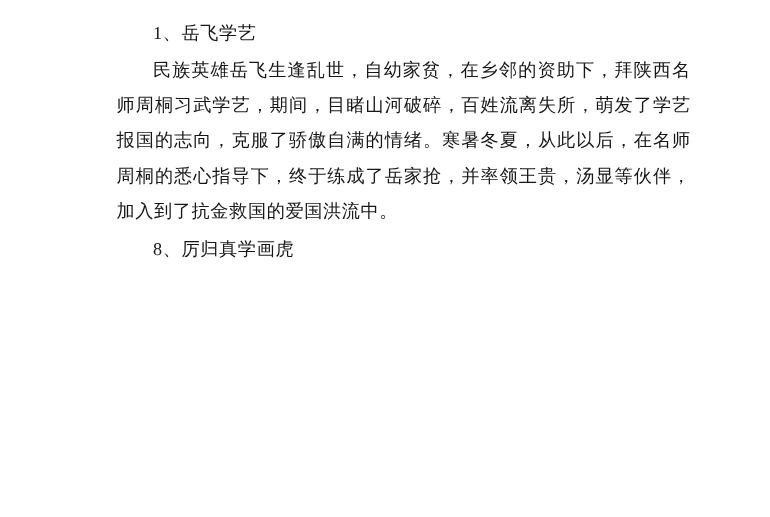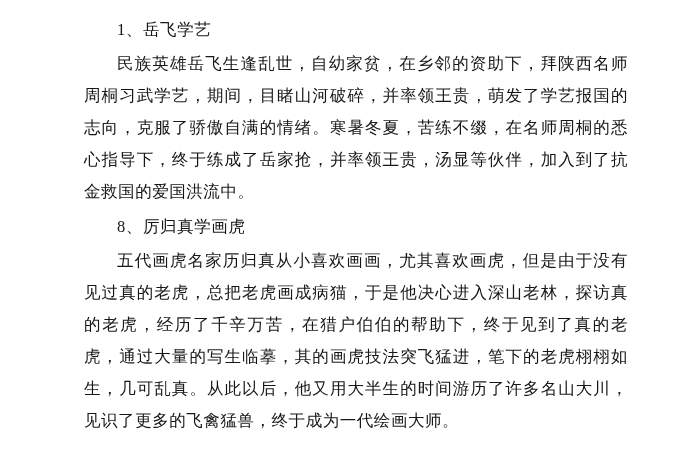--- a/index.html
+++ b/index.html
@@ -11,21 +11,21 @@
     height: 470px;
     background: #ffffff;
     font-family: "Liberation Serif", "DejaVu Serif", serif;
     color: #1a1a1a;
     overflow: hidden;
   }
   .page {
     width: 700px;
     height: 374px;
     box-sizing: border-box;
-    padding: 14px 72px 0 84px;
+    padding: 14px 72px 0 106px;
     background: #ffffff;
   }
   .doc-body {
     width: 100%;
   }
   .heading {
     font-size: 16.5px;
     line-height: 32px;
     margin: 0 0 2px 0;
     text-indent: 33px;
@@ -51,24 +51,23 @@
   }
 </style>
 </head>
 <body>
 
 <div class="page">
   <div class="doc-body">
 
     <div class="section">
       <p class="heading">1、岳飞学艺</p>
-      <p class="para">民族英雄岳飞生逢乱世，自幼家贫，在乡邻的资助下，拜陕西名师周桐习武学艺，期间，目睹山河破碎，并率领王贵，萌发了学艺报国的志向，克服了骄傲自满的情绪。寒暑冬夏，苦练不缀，在名师周桐的悉心指导下，终于练成了岳家抢，并率领王贵，汤显等伙伴，加入到了抗金救国的爱国洪流中。</p>
+      <p class="para">民族英雄岳飞生逢乱世，自幼家贫，在乡邻的资助下，拜陕西名师周桐习武学艺，期间，目睹山河破碎，百姓流离失所，萌发了学艺报国的志向，克服了骄傲自满的情绪。寒暑冬夏，从此以后，在名师周桐的悉心指导下，终于练成了岳家抢，并率领王贵，汤显等伙伴，加入到了抗金救国的爱国洪流中。</p>
     </div>
 
     <div class="block-gap"></div>
 
     <div class="section">
       <p class="heading">8、厉归真学画虎</p>
-      <p class="para">五代画虎名家历归真从小喜欢画画，尤其喜欢画虎，但是由于没有见过真的老虎，总把老虎画成病猫，于是他决心进入深山老林，探访真的老虎，经历了千辛万苦，在猎户伯伯的帮助下，终于见到了真的老虎，通过大量的写生临摹，其的画虎技法突飞猛进，笔下的老虎栩栩如生，几可乱真。从此以后，他又用大半生的时间游历了许多名山大川，见识了更多的飞禽猛兽，终于成为一代绘画大师。</p>
     </div>
 
   </div>
 </div>
 
 </body></html>

